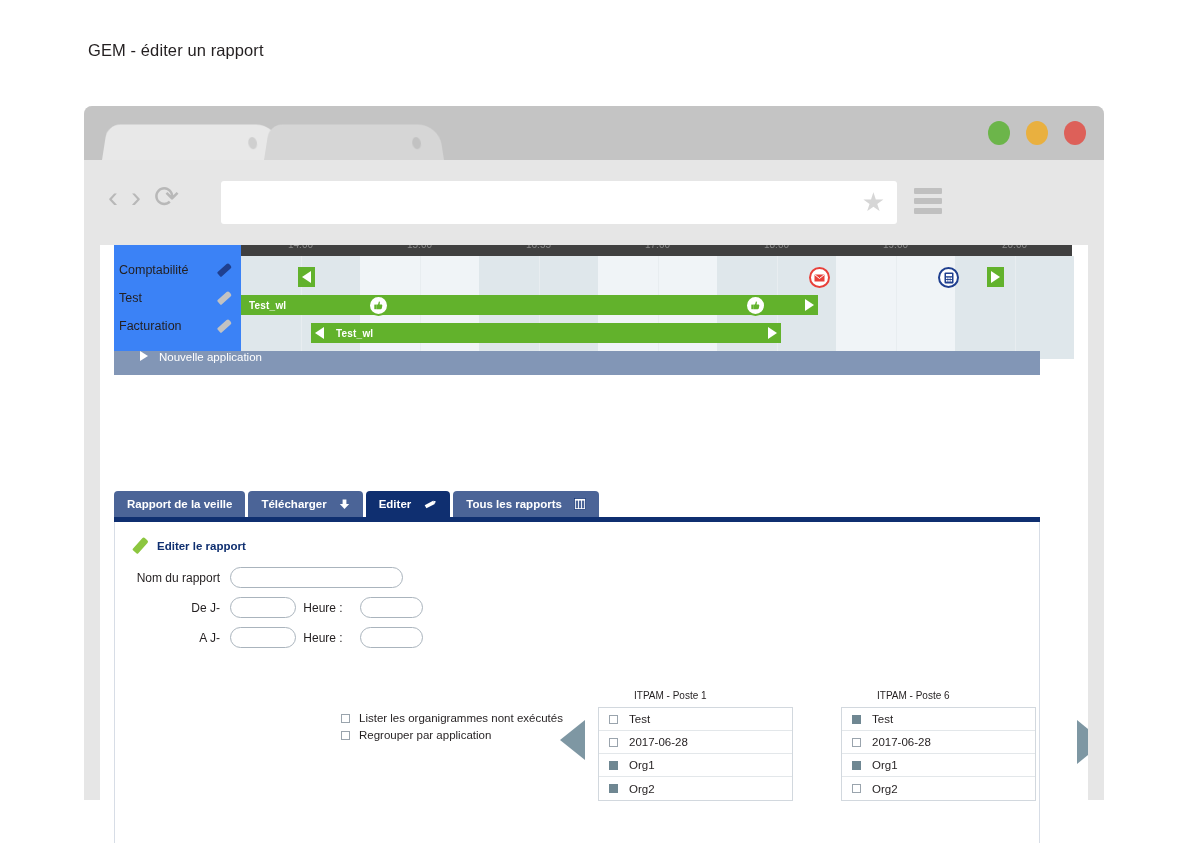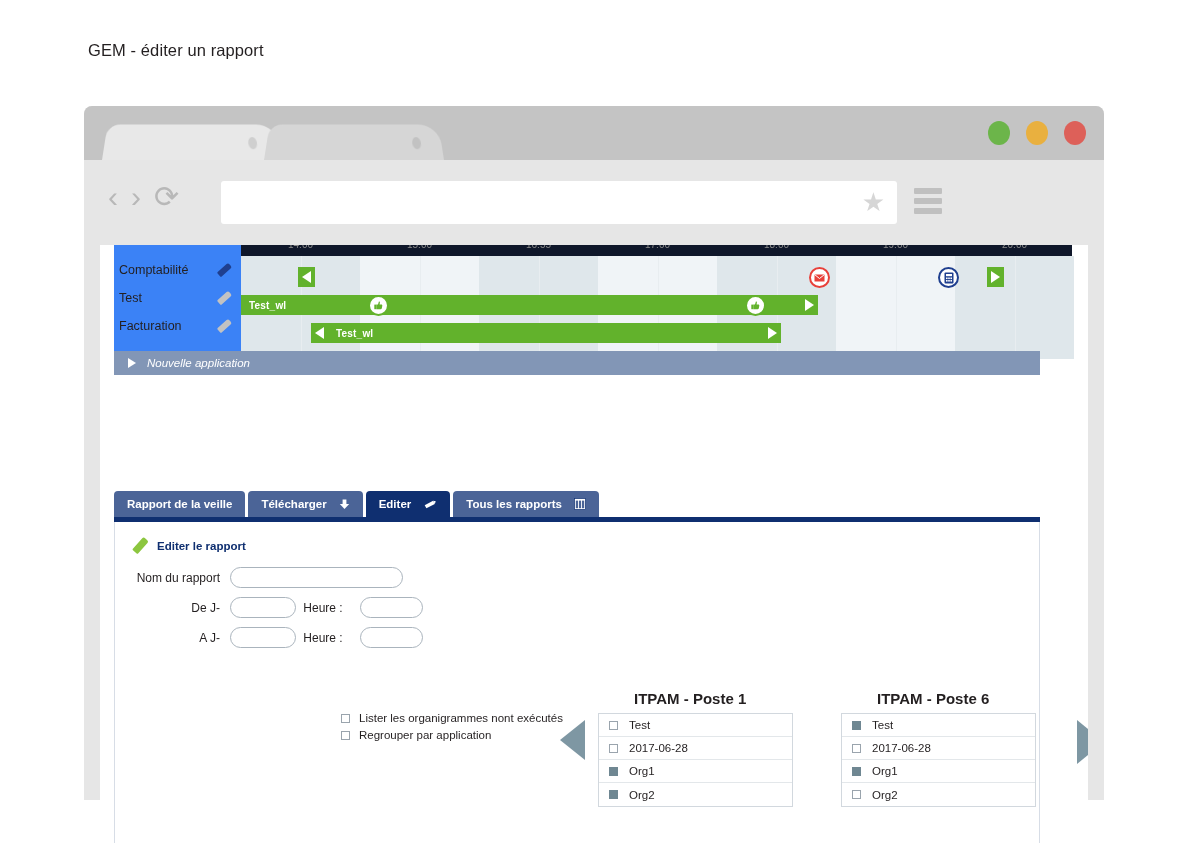--- a/index.html
+++ b/index.html
@@ -136,21 +136,21 @@
   }
   .pencil.gray i { background: #c2c2c2; }
 
   .gantt-grid {
     position: absolute; left: 127px; top: 0;
     width: 831px; height: 124px;
   }
   .time-header {
     position: absolute; left: 0; top: 0;
     width: 100%; height: 11px;
-    background: #0f172a;
+    background: #404040;
     overflow: hidden;
   }
   .time-col {
     position: absolute; top: 0; height: 11px;
     font-size: 10px; color: #8a8a8a;
     text-align: center;
   }
   .time-label { position: relative; top: -6px; }
   .gantt-body {
     position: absolute; left: 0; top: 11px;
@@ -200,23 +200,22 @@
   }
   .ev.mail { border: 2.5px solid #e8403a; }
   .ev.thumb { border: 2.5px solid #62b22c; }
   .ev.calc { border: 2.5px solid #1f3f8f; }
   .ev svg { display: block; }
 
   .newapp {
     position: absolute; left: 14px; top: 106px;
     width: 926px; height: 24px;
     background: #8296b6;
-    display: flex; align-items: center;
-    padding-left: 14px;
-    font-style: italic;
+    display: flex; align-items: flex-start;
+    padding-left: 26px;
   }
   .newapp .tri {
     width: 0; height: 0;
     border-top: 5px solid transparent;
     border-bottom: 5px solid transparent;
     border-left: 8px solid #ffffff;
     margin-right: 11px;
   }
   .newapp span { color: #ffffff; font-size: 11.5px; }
 
@@ -309,21 +308,21 @@
   .arrow-r {
     position: absolute; left: 962px; top: 198px;
     width: 0; height: 0;
     border-top: 22px solid transparent;
     border-bottom: 22px solid transparent;
     border-left: 27px solid #7e97a3;
   }
 
   .listbox { position: absolute; top: 168px; }
   .lb-title {
-    font-size: 15px; font-weight: bold;
+    font-size: 10px; font-weight: normal;
     color: #231f20; margin-bottom: 6px; padding-left: 36px;
   }
   .lb {
     border: 1px solid #d2d8de;
     background: #ffffff;
   }
   .lb-item {
     height: 23px;
     display: flex; align-items: center;
     padding-left: 10px;

